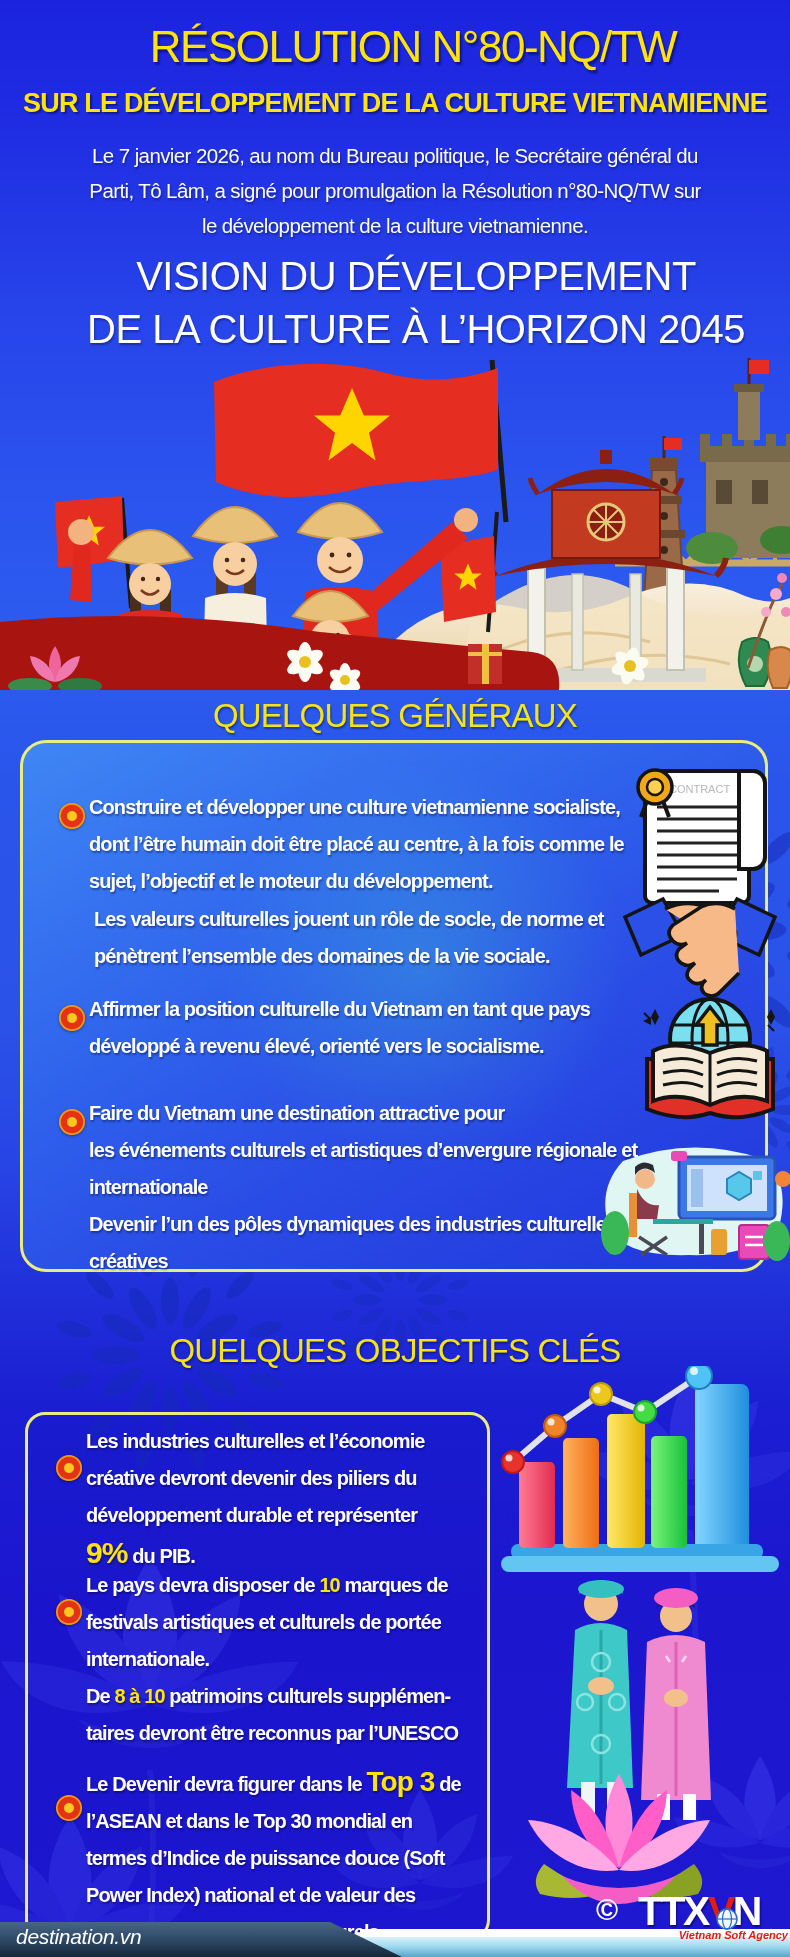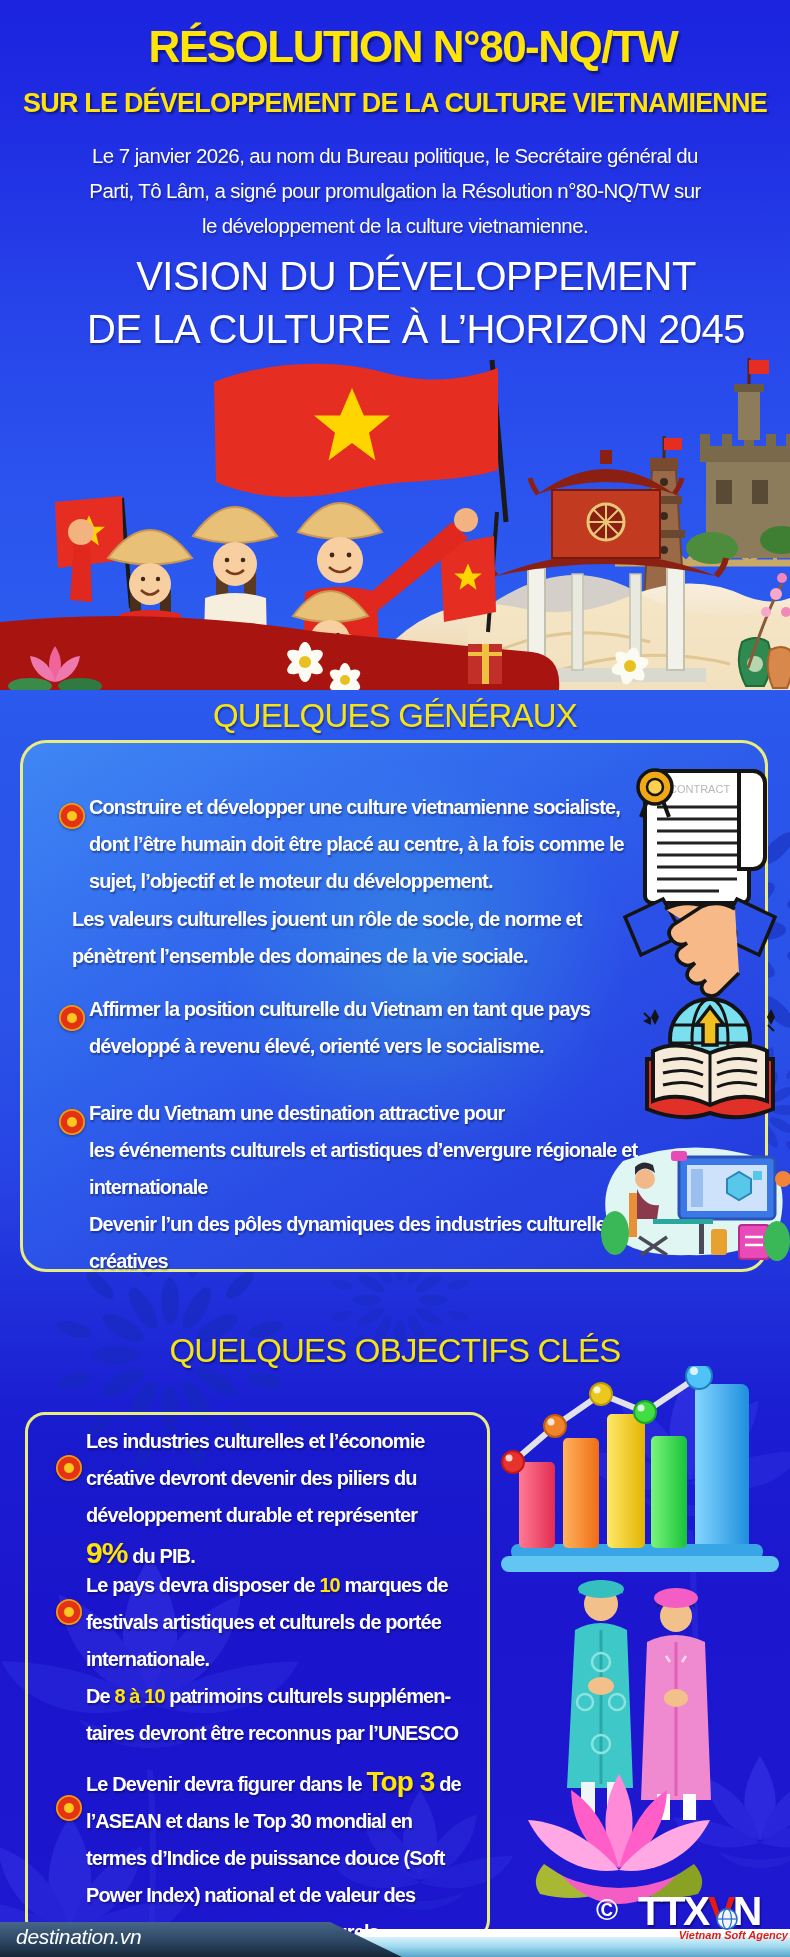--- a/index.html
+++ b/index.html
@@ -1,21 +1,21 @@
 <!DOCTYPE html>
 <html><head>
 <meta charset="utf-8">
 <style>
   html,body{margin:0;padding:0;background:#101060;}
   .page{position:relative;width:790px;height:1957px;overflow:hidden;margin:0 auto;
     font-family:"Liberation Sans",sans-serif;
     background:linear-gradient(180deg,#1b23de 0%,#1f2ce2 6%,#2744ea 16%,#2b55ee 26%,#2c5cef 33%,#2a55ea 40%,#2a52e8 52%,#2743e4 60%,#2030da 66%,#1b1ed2 72%,#1c16cf 82%,#1e18d1 100%);}
   .abs{position:absolute;}
   .ctr{left:0;right:0;text-align:center;}
-  .t1{font-size:44px;font-weight:bold;color:#ffe409;letter-spacing:-1.5px;text-shadow:2px 3px 2px rgba(0,0,40,.45);padding-left:36px;}
+  .t1{font-size:44px;font-weight:normal;color:#ffe409;letter-spacing:-1.5px;text-shadow:2px 3px 2px rgba(0,0,40,.45);padding-left:36px;}
   .t2{font-size:27px;font-weight:bold;color:#ffe409;letter-spacing:-0.8px;text-shadow:2px 2px 2px rgba(0,0,40,.45);}
   .intro{font-size:20.5px;line-height:35px;color:#ffffff;font-weight:normal;letter-spacing:-0.6px;white-space:pre-line;text-shadow:1px 2px 2px rgba(0,0,30,.35);}
   .vision{font-size:40px;line-height:53px;color:#ffffff;font-weight:normal;letter-spacing:-0.5px;white-space:pre-line;text-shadow:1px 2px 2px rgba(0,0,30,.35);padding-left:42px;}
   .sec{font-size:33px;color:#f4e316;font-weight:normal;letter-spacing:-0.8px;text-shadow:1px 2px 2px rgba(0,0,40,.4);}
   .box{position:absolute;border:3px solid #e9ec7e;box-sizing:border-box;}
   .box1{border-radius:26px;background:
     radial-gradient(circle at 54% 42%, rgba(64,200,210,.30), rgba(64,200,210,0) 40%),
     linear-gradient(150deg,#3f86f4 0%,#2f63ec 38%,#2a4ce6 62%,#2136dc 100%);}
   .box2{border-radius:20px;background:rgba(18,14,190,.12);margin-top:27px;}
   .txt{color:#fff;font-weight:bold;letter-spacing:-0.9px;font-size:20px;line-height:37px;white-space:pre-line;text-shadow:1px 2px 2px rgba(0,0,30,.4);}
@@ -278,21 +278,21 @@
     </g>
   </svg>
 
   <div class="abs ctr sec" style="top:697px;z-index:2">QUELQUES GÉNÉRAUX</div>
 
   <div class="box box1" style="left:20px;top:740px;width:748px;height:532px;z-index:2">
     <span class="dot" style="left:36px;top:60px"></span>
     <div class="abs txt" style="left:66px;top:46px;width:610px">Construire et développer une culture vietnamienne socialiste,
 dont l’être humain doit être placé au centre, à la fois comme le
 sujet, l’objectif et le moteur du développement.</div>
-    <div class="abs txt" style="left:49px;top:158px;width:610px">Les valeurs culturelles jouent un rôle de socle, de norme et
+    <div class="abs txt" style="left:71px;top:158px;width:610px">Les valeurs culturelles jouent un rôle de socle, de norme et
 pénètrent l’ensemble des domaines de la vie sociale.</div>
     <span class="dot" style="left:36px;top:262px"></span>
     <div class="abs txt" style="left:66px;top:248px;width:610px">Affirmer la position culturelle du Vietnam en tant que pays
 développé à revenu élevé, orienté vers le socialisme.</div>
     <span class="dot" style="left:36px;top:366px"></span>
     <div class="abs txt" style="left:66px;top:352px;width:640px">Faire du Vietnam une destination attractive pour
 les événements culturels et artistiques d’envergure régionale et
 internationale
 Devenir l’un des pôles dynamiques des industries culturelles et
 créatives</div>

